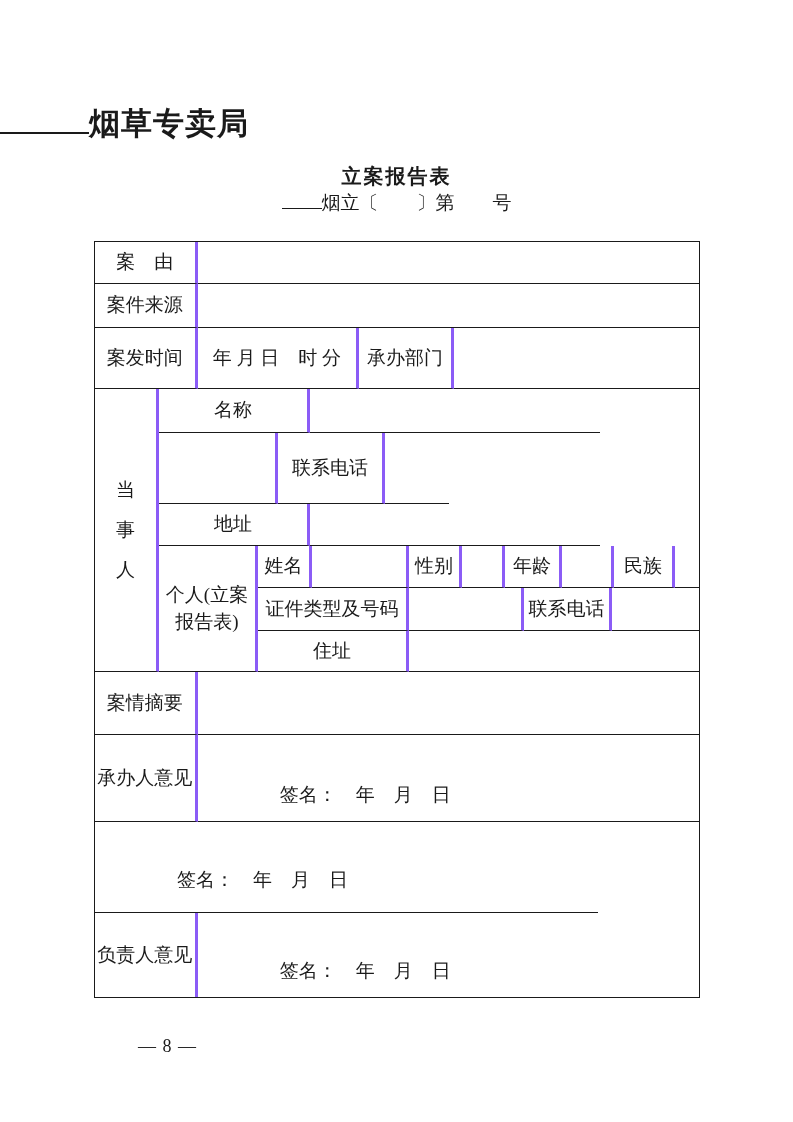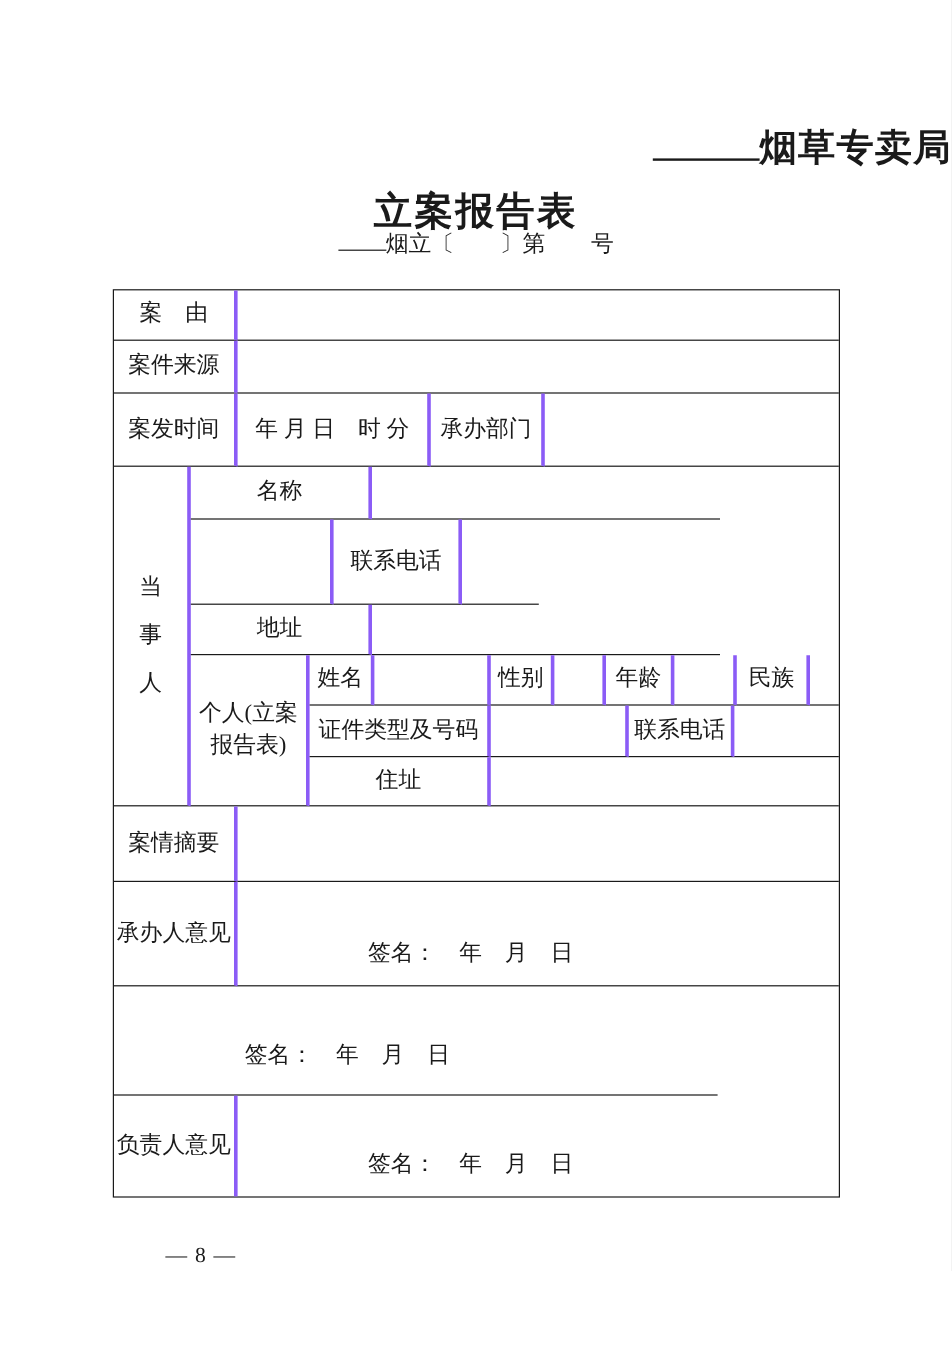--- a/index.html
+++ b/index.html
@@ -8,32 +8,32 @@
     position: relative;
     width: 793px; height: 1122px;
     background: #ffffff;
     font-family: "Liberation Serif", "DejaVu Serif", serif;
     color: #1a1a1a;
     overflow: hidden;
   }
   
   .bureau-title {
     position: absolute; top: 102px; left: 0; width: 100%;
-    text-align: right; font-size: 31px; font-weight: bold;
+    text-align: left; font-size: 31px; font-weight: bold;
     line-height: 40px; letter-spacing: 1px; white-space: nowrap;
   }
   .blank-line {
     display: inline-block; height: 1.02em; vertical-align: baseline;
     border-bottom: 2px solid #1a1a1a;
   }
   .blank-title { width: 89px; }
   .blank-docno { width: 40px; border-bottom-width: 1px; }
   .form-title {
     position: absolute; top: 160px; left: 0; width: 100%;
-    text-align: center; font-size: 32px; font-weight: bold;
+    text-align: center; font-size: 20px; font-weight: bold;
     letter-spacing: 2px; line-height: 32px;
     font-family: "Liberation Sans", "DejaVu Sans", sans-serif;
   }
   .doc-number {
     position: absolute; top: 190px; left: 0; width: 100%;
     text-align: center; font-size: 19px; line-height: 26px; white-space: nowrap;
   }
   
   .tbl {
     position: absolute; left: 94px; top: 241px;
@@ -50,21 +50,21 @@
     text-align: center; overflow: hidden;
   }
   .no-r { border-right: none; }
   .no-b { border-bottom: none; }
   .pre { white-space: pre-line; }
   .vstack {
     width: 22px; word-break: break-all; line-height: 2.1;
     text-align: center; display: inline-block;
   }
   .sign-cell { align-items: flex-end; justify-content: flex-start; }
-  .sign-text { margin-left: 109px; margin-bottom: 12px; white-space: pre; }
+  .sign-text { margin-left: 82px; margin-bottom: 12px; white-space: pre; }
   
   .page-number {
     position: absolute; left: 138px; top: 1036px;
     font-size: 18px; letter-spacing: 1px; white-space: nowrap;
   }
 </style>
 </head>
 <body>
 
 <div class="page">

